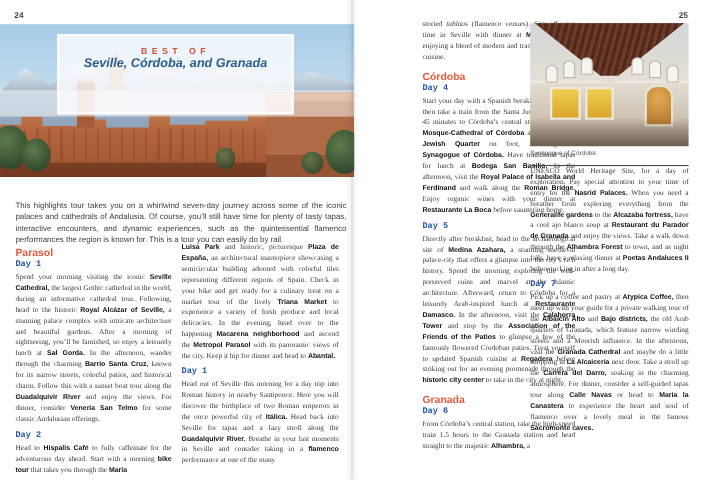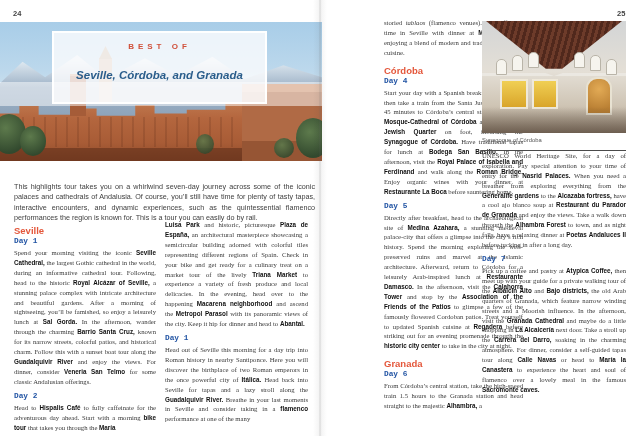--- a/index.html
+++ b/index.html
@@ -38,21 +38,21 @@
   .t3{left:196px;top:112px;width:18px;height:20px;opacity:.85;}
   .t4{left:296px;top:96px;width:34px;height:40px;}
   .t5{left:274px;top:116px;width:20px;height:20px;opacity:.9;}
   
   .title-band{position:absolute;left:0;top:60px;width:100%;height:24px;background:rgba(255,255,255,.5);}
   .title-box{position:absolute;left:52px;top:9px;width:215px;height:73px;
     background:rgba(252,253,254,.8);border:2px solid rgba(255,255,255,.95);
     box-sizing:border-box;text-align:center;}
   .kicker{margin-top:9px;font-size:8px;font-weight:bold;letter-spacing:4px;color:#d0503a;}
   .hero-title{margin-top:2px;font-size:19px;font-weight:bold;letter-spacing:5px;color:#2d628f;}
-  .hero-sub{margin-top:18px;font-size:11.5px;font-weight:bold;font-style:italic;color:#2a5d8b;}
+  .hero-sub{margin-top:1px;font-size:11.5px;font-weight:bold;font-style:italic;color:#2a5d8b;}
   
   .intro{position:absolute;left:14px;top:182px;width:301px;
     font-size:7.2px;line-height:10.4px;color:#3d3d3d;text-align:justify;}
   
   .col{position:absolute;font-family:"Liberation Serif",serif;font-size:6.7px;line-height:9.9px;
     color:#3a3a3a;text-align:justify;}
   .col b{color:#101010;font-family:"Liberation Sans",sans-serif;font-size:6.3px;}
   .col i{font-style:italic;}
   .col p{margin:0;}
   .city-h{font-family:"Liberation Sans",sans-serif;font-weight:bold;font-size:9.5px;line-height:10px;
@@ -110,21 +110,21 @@
   <div class="title-band"></div>
   <div class="title-box">
     <div class="kicker">BEST OF</div>
     <div class="hero-sub">Seville, Córdoba, and Granada</div>
   </div>
 </div>
 
 <div class="intro">This highlights tour takes you on a whirlwind seven-day journey across some of the iconic palaces and cathedrals of Andalusia. Of course, you’ll still have time for plenty of tasty tapas, interactive encounters, and dynamic experiences, such as the quintessential flamenco performances the region is known for. This is a tour you can easily do by rail.</div>
 
 <div class="col" id="l-col1">
-  <div class="city-h first-h">Seville</div>
+  <div class="city-h first-h">Parasol</div>
   <div class="day-h first-h">Day 1</div>
   <p>Spend your morning visiting the iconic <b>Seville Cathedral,</b> the largest Gothic cathedral in the world, during an informative cathedral tour. Following, head to the historic <b>Royal Alcázar of Seville,</b> a stunning palace complex with intricate architecture and beautiful gardens. After a morning of sightseeing, you’ll be famished, so enjoy a leisurely lunch at <b>Sal Gorda.</b> In the afternoon, wander through the charming <b>Barrio Santa Cruz,</b> known for its narrow streets, colorful patios, and historical charm. Follow this with a sunset boat tour along the <b>Guadalquivir River</b> and enjoy the views. For dinner, consider <b>Veneria San Telmo</b> for some classic Andalusian offerings.</p>
   <div class="day-h">Day 2</div>
   <p>Head to <b>Hispalis Café</b> to fully caffeinate for the adventurous day ahead. Start with a morning <b>bike tour</b> that takes you through the <b>María</b></p>
 </div>
 
 <div class="col" id="l-col2">
   <p><b>Luisa Park</b> and historic, picturesque <b>Plaza de España,</b> an architectural masterpiece showcasing a semicircular building adorned with colorful tiles representing different regions of Spain. Check in your bike and get ready for a culinary treat on a market tour of the lively <b>Triana Market</b> to experience a variety of fresh produce and local delicacies. In the evening, head over to the happening <b>Macarena neighborhood</b> and ascend the <b>Metropol Parasol</b> with its panoramic views of the city. Keep it hip for dinner and head to <b>Abantal.</b></p>
   <div class="day-h">Day 1</div>
   <p>Head out of Seville this morning for a day trip into Roman history in nearby Santiponce. Here you will discover the birthplace of two Roman emperors in the once powerful city of <b>Itálica.</b> Head back into Seville for tapas and a lazy stroll along the <b>Guadalquivir River.</b> Breathe in your last moments in Seville and consider taking in a <b>flamenco</b> performance at one of the many</p>

